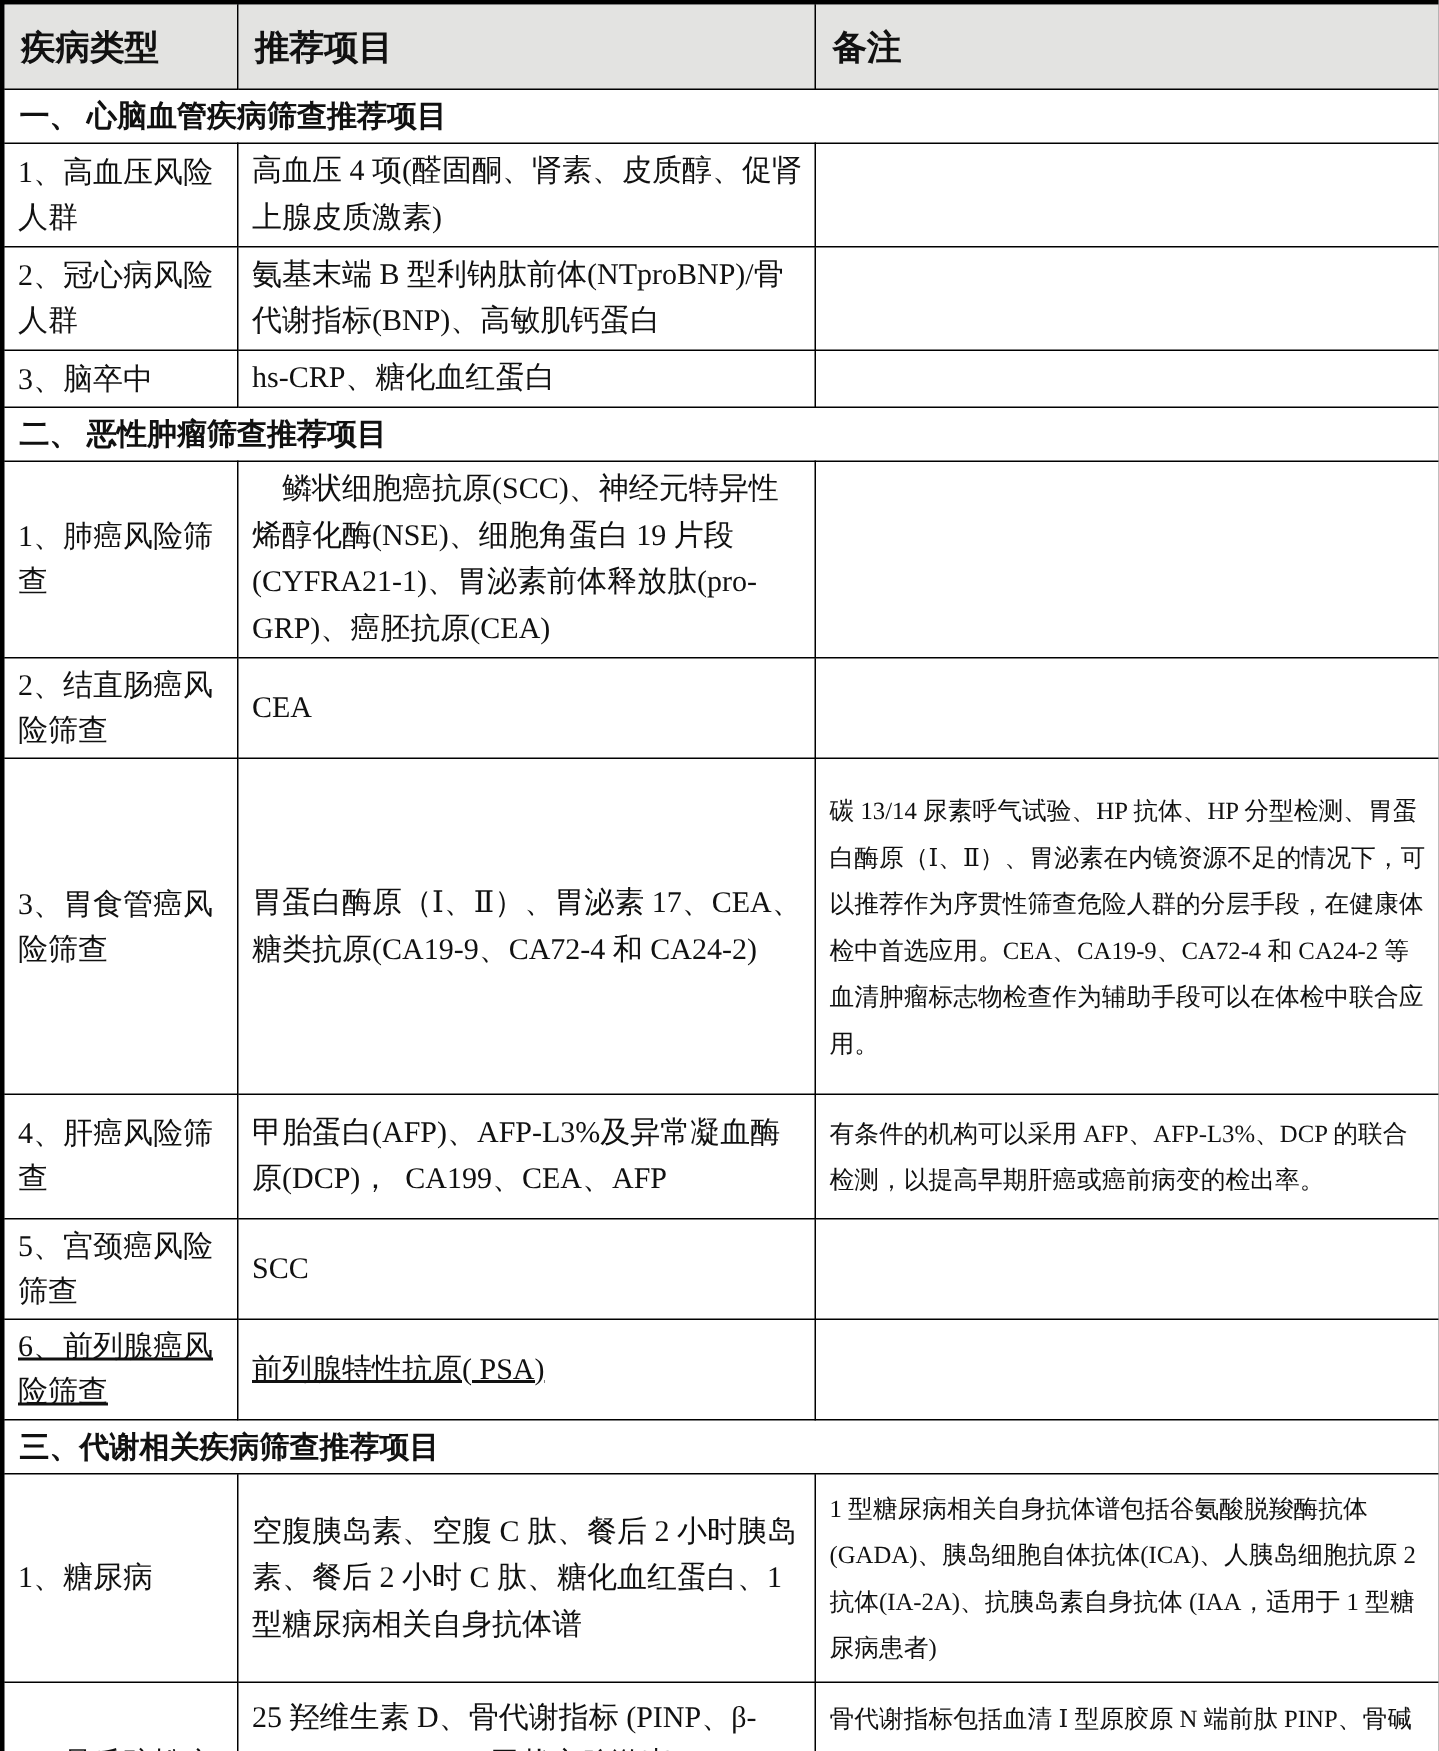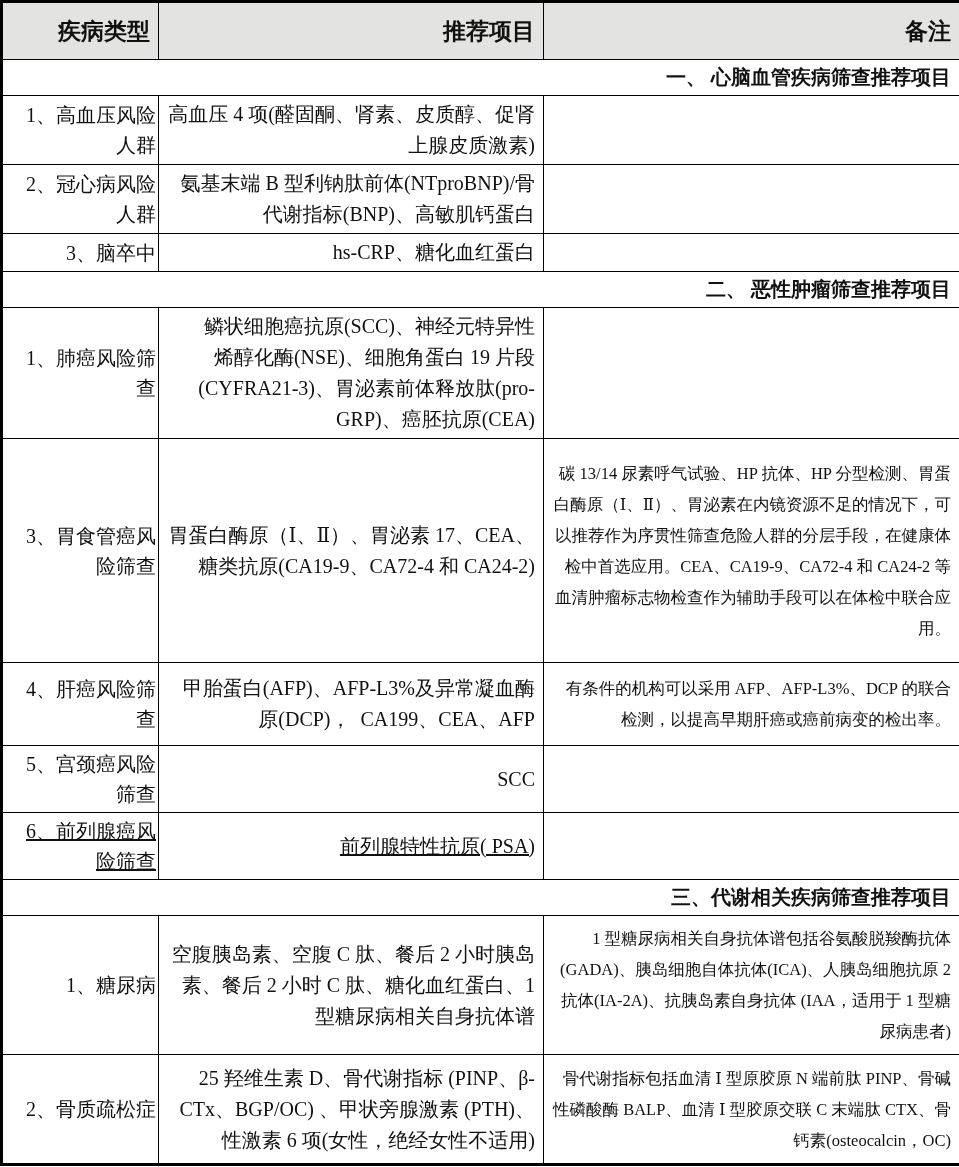--- a/index.html
+++ b/index.html
@@ -20,21 +20,21 @@
     table-layout:fixed;
     border:3px solid var(--border-color);
   }
   col.c-type{ width:157px; }
   col.c-items{ width:385px; }
   col.c-note{ width:417px; }
   th,td{
     border:1px solid var(--border-color);
     vertical-align:middle;
     padding:3px 8px 3px 9px;
-    text-align:right;
+    text-align:left;
     overflow:hidden;
   }
   thead th{
     background:var(--header-bg);
     font-size:23px;
     font-weight:bold;
     height:58px;
     padding-left:11px;
   }
   td.section-title{
@@ -100,24 +100,29 @@
     <td class="cell-items">hs-CRP、糖化血红蛋白</td>
     <td class="cell-note"></td>
   </tr>
 
   <tr style="height: 36px;">
     <td class="section-title" colspan="3">二、 恶性肿瘤筛查推荐项目</td>
   </tr>
 
   <tr style="height: 117px;">
     <td class="cell-type">1、肺癌风险筛查</td>
-    <td class="cell-items">　鳞状细胞癌抗原(SCC)、神经元特异性烯醇化酶(NSE)、细胞角蛋白 19 片段(CYFRA21-3)、胃泌素前体释放肽(pro-GRP)、癌胚抗原(CEA)</td>
+    <td class="cell-items">　鳞状细胞癌抗原(SCC)、神经元特异性烯醇化酶(NSE)、细胞角蛋白 19 片段(CYFRA21-1)、胃泌素前体释放肽(pro-GRP)、癌胚抗原(CEA)</td>
     <td class="cell-note"></td>
   </tr>
 
+  <tr style="height: 57px;">
+    <td class="cell-type">2、结直肠癌风险筛查</td>
+    <td class="cell-items">CEA</td>
+    <td class="cell-note"></td>
+  </tr>
 
   <tr style="height: 224px;">
     <td class="cell-type">3、胃食管癌风险筛查</td>
     <td class="cell-items">胃蛋白酶原（Ⅰ、Ⅱ）、胃泌素 17、CEA、糖类抗原(CA19-9、CA72-4 和 CA24-2)</td>
     <td class="cell-note">碳 13/14 尿素呼气试验、HP 抗体、HP 分型检测、胃蛋白酶原（Ⅰ、Ⅱ）、胃泌素在内镜资源不足的情况下，可以推荐作为序贯性筛查危险人群的分层手段，在健康体检中首选应用。CEA、CA19-9、CA72-4 和 CA24-2 等血清肿瘤标志物检查作为辅助手段可以在体检中联合应用。</td>
   </tr>
 
   <tr style="height: 83px; font-family: Liberation Serif, serif;">
     <td class="cell-type">4、肝癌风险筛查</td>
     <td class="cell-items">甲胎蛋白(AFP)、AFP-L3%及异常凝血酶原(DCP)，  CA199、CEA、AFP</td>

